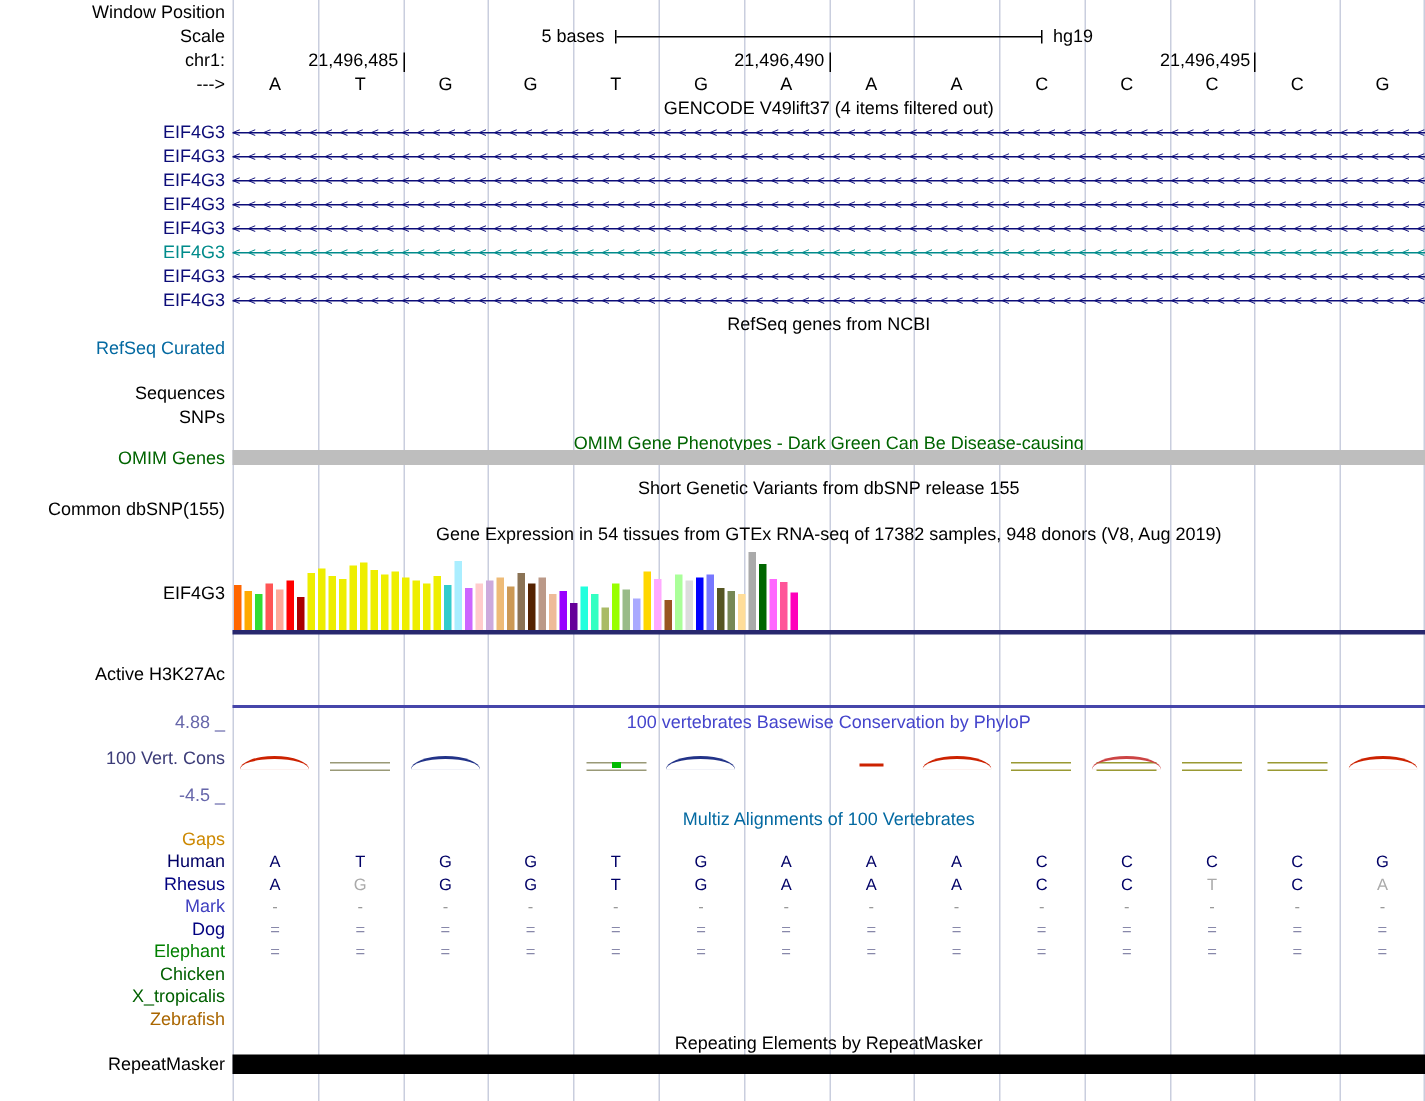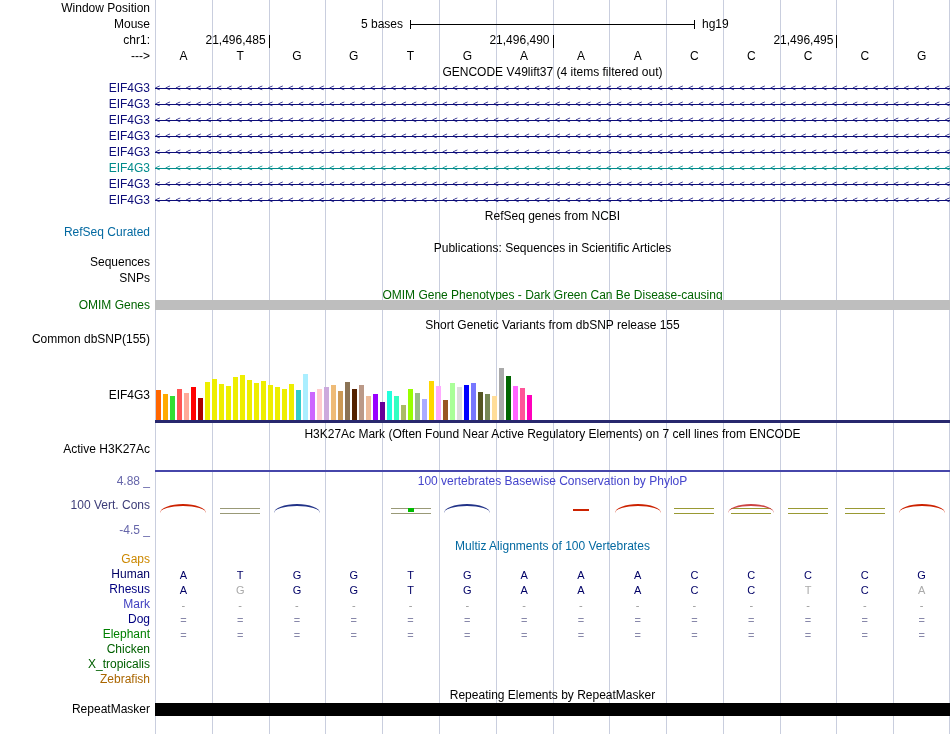--- a/index.html
+++ b/index.html
@@ -54,21 +54,21 @@
       <div class="gridline" style="left: 666.071px;"></div>
       <div class="gridline" style="left: 722.857px;"></div>
       <div class="gridline" style="left: 779.643px;"></div>
       <div class="gridline" style="left: 836.429px;"></div>
       <div class="gridline" style="left: 893.214px;"></div>
       <div class="gridline" style="left: 949px;"></div>
     </div>
 
   <div class="lbl" style="top:0">Window Position</div>
 
-  <div class="lbl" style="top:16px">Mouse</div>
+  <div class="lbl" style="top:16px">Scale</div>
   <div class="abs" style="top:16px;right:547px">5 bases</div>
   <div id="scale-bracket"></div>
   <div class="abs" style="top:16px;left:702px">hg19</div>
 
   <div class="lbl" style="top:32px">chr1:</div>
   <div id="coords">
       <div class="coord-label" style="top: 32px; right: 684.429px; text-align: center;">21,496,485</div>
       <div style="position: absolute; top: 35px; left: 268.571px; width: 1px; height: 13px; background: rgb(0, 0, 0);"></div>
       <div class="coord-label" style="top: 32px; right: 400.5px;">21,496,490</div>
       <div style="position: absolute; top: 35px; left: 552.5px; width: 1px; height: 13px; background: rgb(0, 0, 0);"></div>
@@ -110,31 +110,31 @@
       <div class="gene-row" style="top: 160px; color: rgb(0, 139, 139);">&lt;&lt;&lt;&lt;&lt;&lt;&lt;&lt;&lt;&lt;&lt;&lt;&lt;&lt;&lt;&lt;&lt;&lt;&lt;&lt;&lt;&lt;&lt;&lt;&lt;&lt;&lt;&lt;&lt;&lt;&lt;&lt;&lt;&lt;&lt;&lt;&lt;&lt;&lt;&lt;&lt;&lt;&lt;&lt;&lt;&lt;&lt;&lt;&lt;&lt;&lt;&lt;&lt;&lt;&lt;&lt;&lt;&lt;&lt;&lt;&lt;&lt;&lt;&lt;&lt;&lt;&lt;&lt;&lt;&lt;&lt;&lt;&lt;&lt;&lt;&lt;&lt;&lt;&lt;&lt;&lt;&lt;&lt;&lt;&lt;</div>
       <div class="lbl" style="top: 176px; color: rgb(12, 12, 120);">EIF4G3</div>
       <div class="gene-row" style="top: 176px; color: rgb(12, 12, 120);">&lt;&lt;&lt;&lt;&lt;&lt;&lt;&lt;&lt;&lt;&lt;&lt;&lt;&lt;&lt;&lt;&lt;&lt;&lt;&lt;&lt;&lt;&lt;&lt;&lt;&lt;&lt;&lt;&lt;&lt;&lt;&lt;&lt;&lt;&lt;&lt;&lt;&lt;&lt;&lt;&lt;&lt;&lt;&lt;&lt;&lt;&lt;&lt;&lt;&lt;&lt;&lt;&lt;&lt;&lt;&lt;&lt;&lt;&lt;&lt;&lt;&lt;&lt;&lt;&lt;&lt;&lt;&lt;&lt;&lt;&lt;&lt;&lt;&lt;&lt;&lt;&lt;&lt;&lt;&lt;&lt;&lt;&lt;&lt;&lt;</div>
       <div class="lbl" style="top: 192px; color: rgb(12, 12, 120);">EIF4G3</div>
       <div class="gene-row" style="top: 192px; color: rgb(12, 12, 120);">&lt;&lt;&lt;&lt;&lt;&lt;&lt;&lt;&lt;&lt;&lt;&lt;&lt;&lt;&lt;&lt;&lt;&lt;&lt;&lt;&lt;&lt;&lt;&lt;&lt;&lt;&lt;&lt;&lt;&lt;&lt;&lt;&lt;&lt;&lt;&lt;&lt;&lt;&lt;&lt;&lt;&lt;&lt;&lt;&lt;&lt;&lt;&lt;&lt;&lt;&lt;&lt;&lt;&lt;&lt;&lt;&lt;&lt;&lt;&lt;&lt;&lt;&lt;&lt;&lt;&lt;&lt;&lt;&lt;&lt;&lt;&lt;&lt;&lt;&lt;&lt;&lt;&lt;&lt;&lt;&lt;&lt;&lt;&lt;&lt;</div>
     </div>
 
   <div class="title" style="top:208px">RefSeq genes from NCBI</div>
   <div class="lbl navy" style="top:224px">RefSeq Curated</div>
 
-  <div class="title" style="top:240px">Publications: Sequences in Scientific Articles</div>
   <div class="lbl" style="top:254px">Sequences</div>
   <div class="lbl" style="top:270px">SNPs</div>
 
   <div class="title green" style="top:287px">OMIM Gene Phenotypes - Dark Green Can Be Disease-causing</div>
   <div class="lbl green" style="top:297px">OMIM Genes</div>
   <div id="omim-bar"></div>
 
   <div class="title" style="top:317px">Short Genetic Variants from dbSNP release 155</div>
   <div class="lbl" style="top:331px">Common dbSNP(155)</div>
 
+  <div class="title" style="top:348px">Gene Expression in 54 tissues from GTEx RNA-seq of 17382 samples, 948 donors (V8, Aug 2019)</div>
   <div class="lbl" style="top:387px">EIF4G3</div>
   <div id="gtex-bars">
       <div class="gtex-bar" style="left: 156px; top: 390px; height: 30px; background: rgb(255, 102, 0);"></div>
       <div class="gtex-bar" style="left: 163px; top: 394px; height: 26px; background: rgb(255, 170, 0);"></div>
       <div class="gtex-bar" style="left: 170px; top: 396px; height: 24px; background: rgb(51, 221, 51);"></div>
       <div class="gtex-bar" style="left: 177px; top: 389px; height: 31px; background: rgb(255, 85, 85);"></div>
       <div class="gtex-bar" style="left: 184px; top: 393px; height: 27px; background: rgb(255, 170, 153);"></div>
       <div class="gtex-bar" style="left: 191px; top: 387px; height: 33px; background: rgb(255, 0, 0);"></div>
       <div class="gtex-bar" style="left: 198px; top: 398px; height: 22px; background: rgb(170, 0, 0);"></div>
       <div class="gtex-bar" style="left: 205px; top: 382px; height: 38px; background: rgb(238, 238, 0);"></div>
@@ -180,21 +180,20 @@
       <div class="gtex-bar" style="left: 485px; top: 394px; height: 26px; background: rgb(119, 136, 85);"></div>
       <div class="gtex-bar" style="left: 492px; top: 396px; height: 24px; background: rgb(255, 221, 153);"></div>
       <div class="gtex-bar" style="left: 499px; top: 368px; height: 52px; background: rgb(170, 170, 170);"></div>
       <div class="gtex-bar" style="left: 506px; top: 376px; height: 44px; background: rgb(0, 102, 0);"></div>
       <div class="gtex-bar" style="left: 513px; top: 386px; height: 34px; background: rgb(255, 102, 255);"></div>
       <div class="gtex-bar" style="left: 520px; top: 388px; height: 32px; background: rgb(255, 85, 153);"></div>
       <div class="gtex-bar" style="left: 527px; top: 395px; height: 25px; background: rgb(255, 0, 187);"></div>
     </div>
   <div id="gtex-gene-line"></div>
 
-  <div class="title" style="top:426px">H3K27Ac Mark (Often Found Near Active Regulatory Elements) on 7 cell lines from ENCODE</div>
   <div class="lbl" style="top:441px">Active H3K27Ac</div>
   <div id="h3k27ac-baseline"></div>
 
   <div class="lbl limit" style="top:473px">4.88 _</div>
   <div class="title phylop" style="top:473px">100 vertebrates Basewise Conservation by PhyloP</div>
   <div class="lbl cons" style="top:497px">100 Vert. Cons</div>
   <div class="lbl limit" style="top:522px">-4.5 _</div>
   <div id="phylop-marks">
       <div class="mark-arc" style="left: 160.393px; top: 504px; width: 46px; height: 9px; border-top-color: rgb(204, 34, 0);"></div>
       <div class="mark-flat" style="left: 220.179px; top: 508px; width: 40px; height: 6px; border-top-color: rgb(153, 153, 119); border-bottom-color: rgb(153, 153, 119);"></div>

